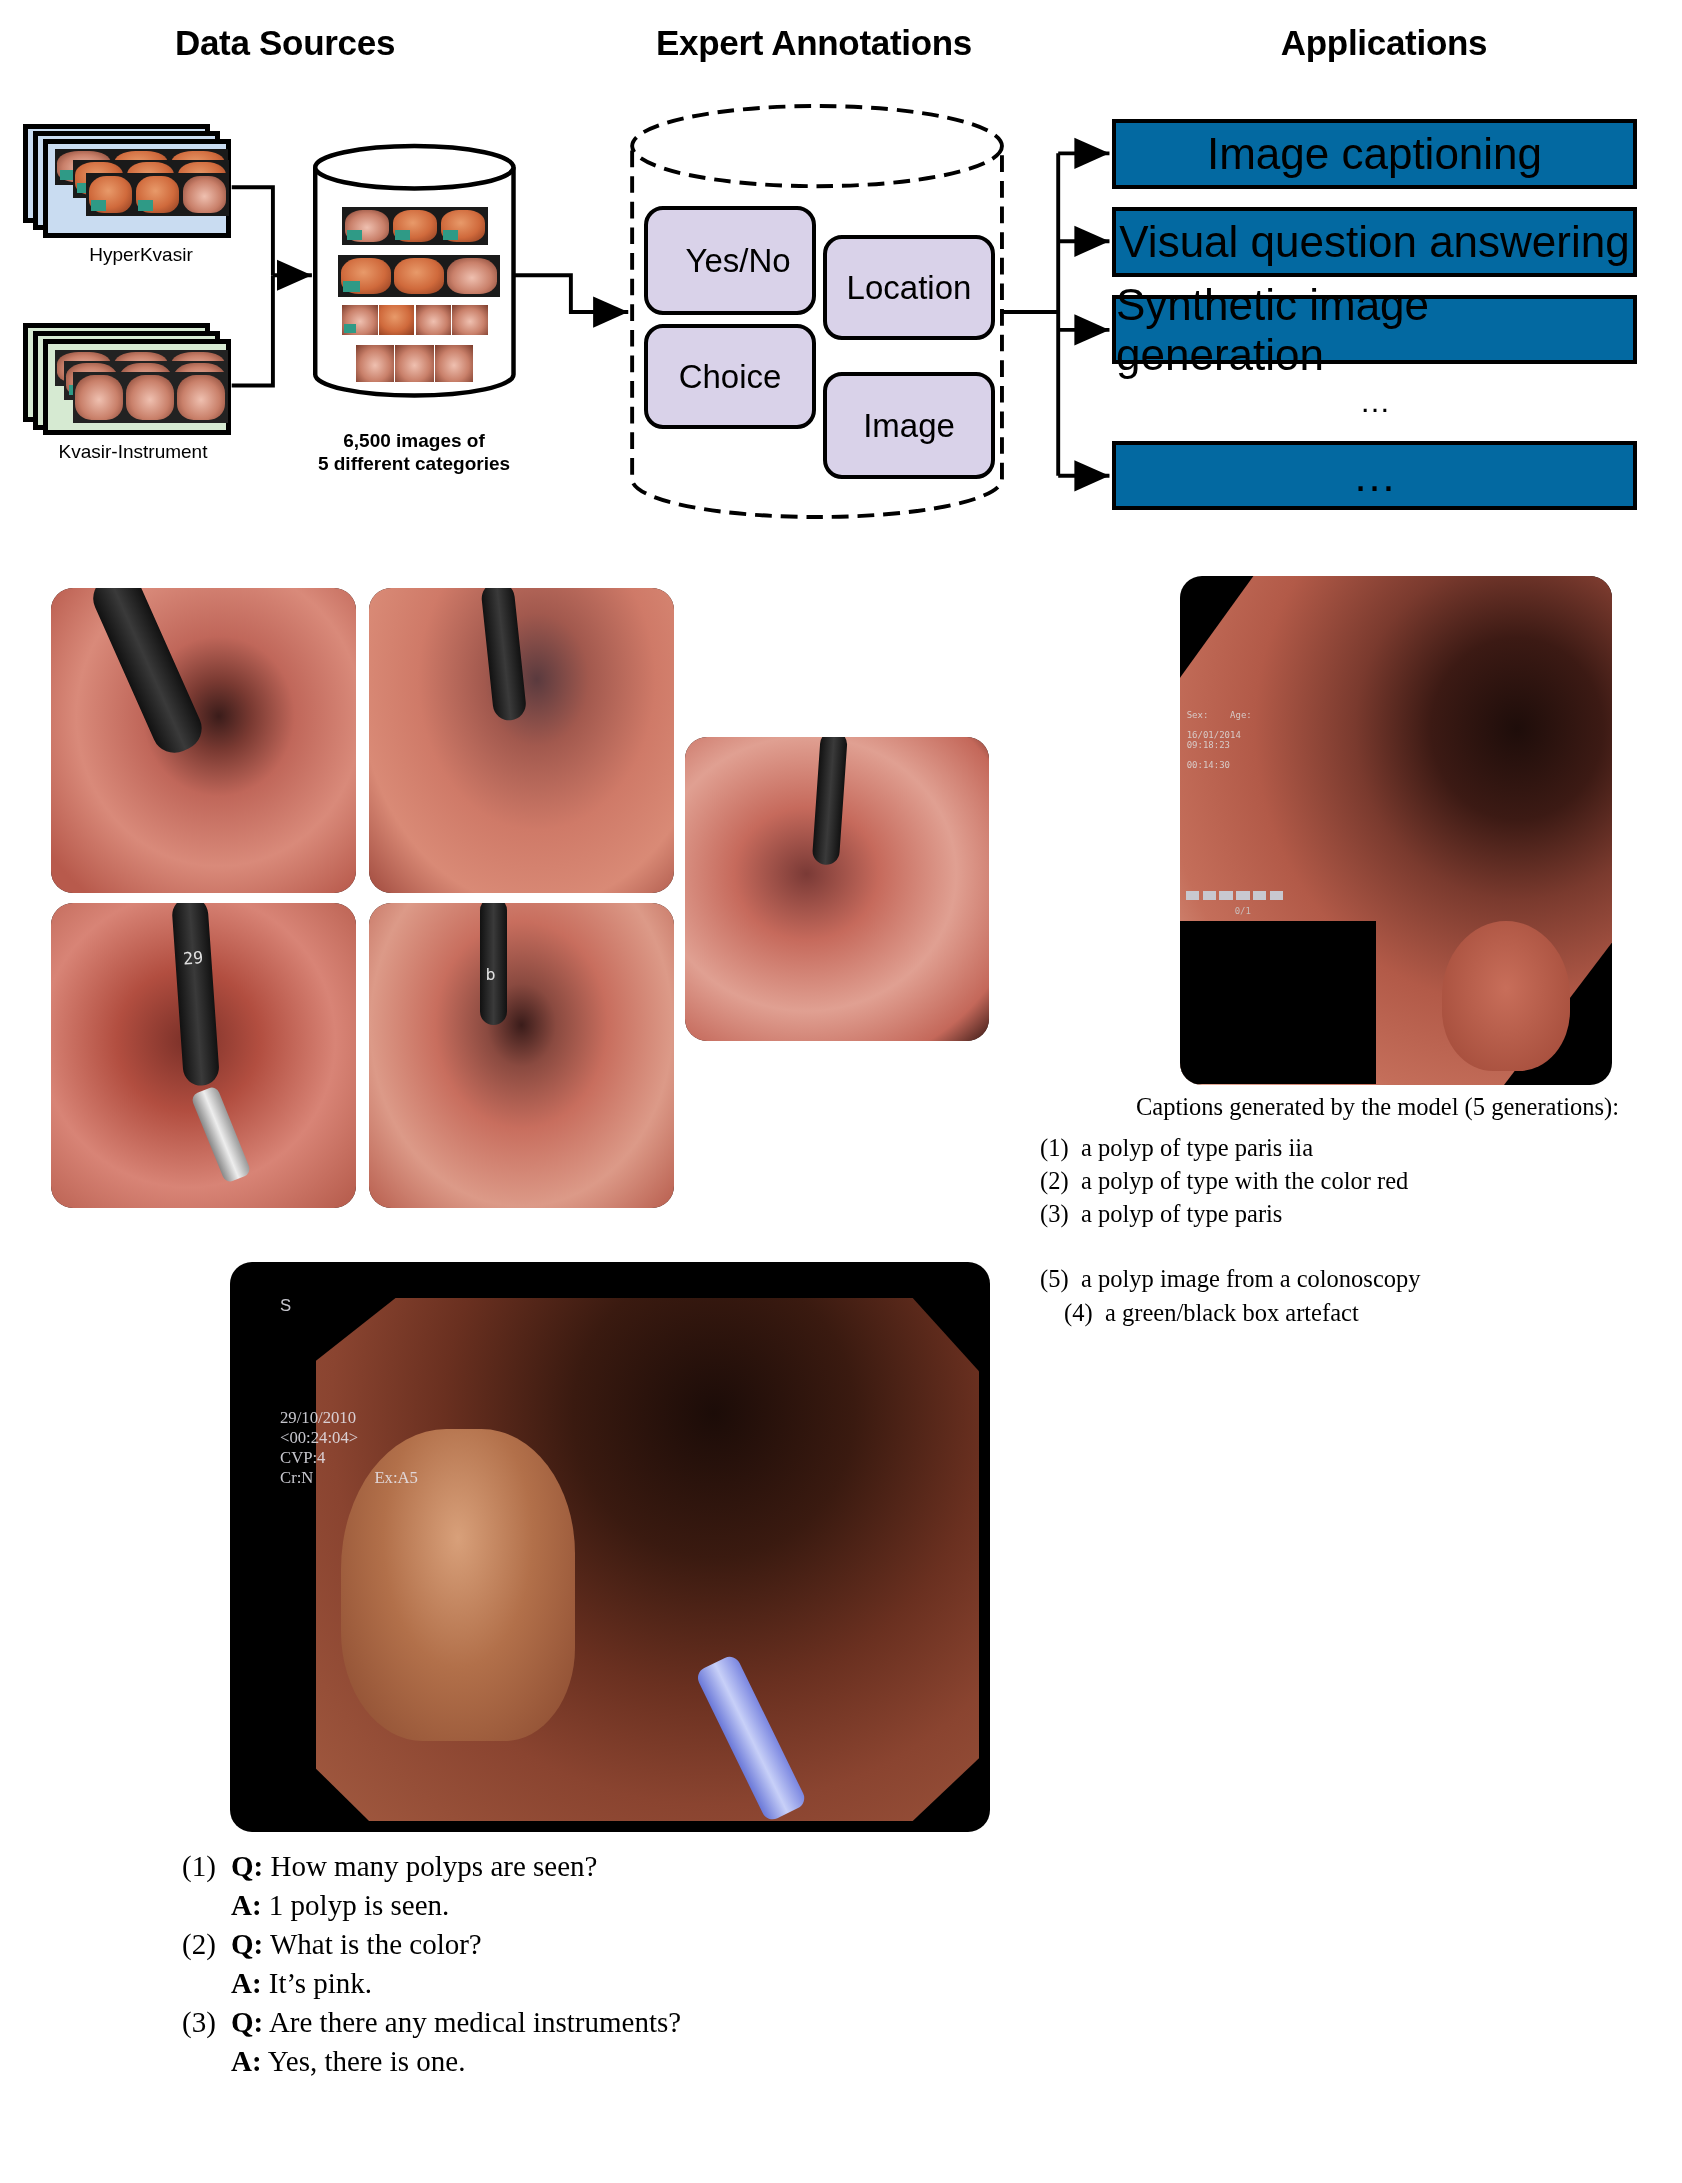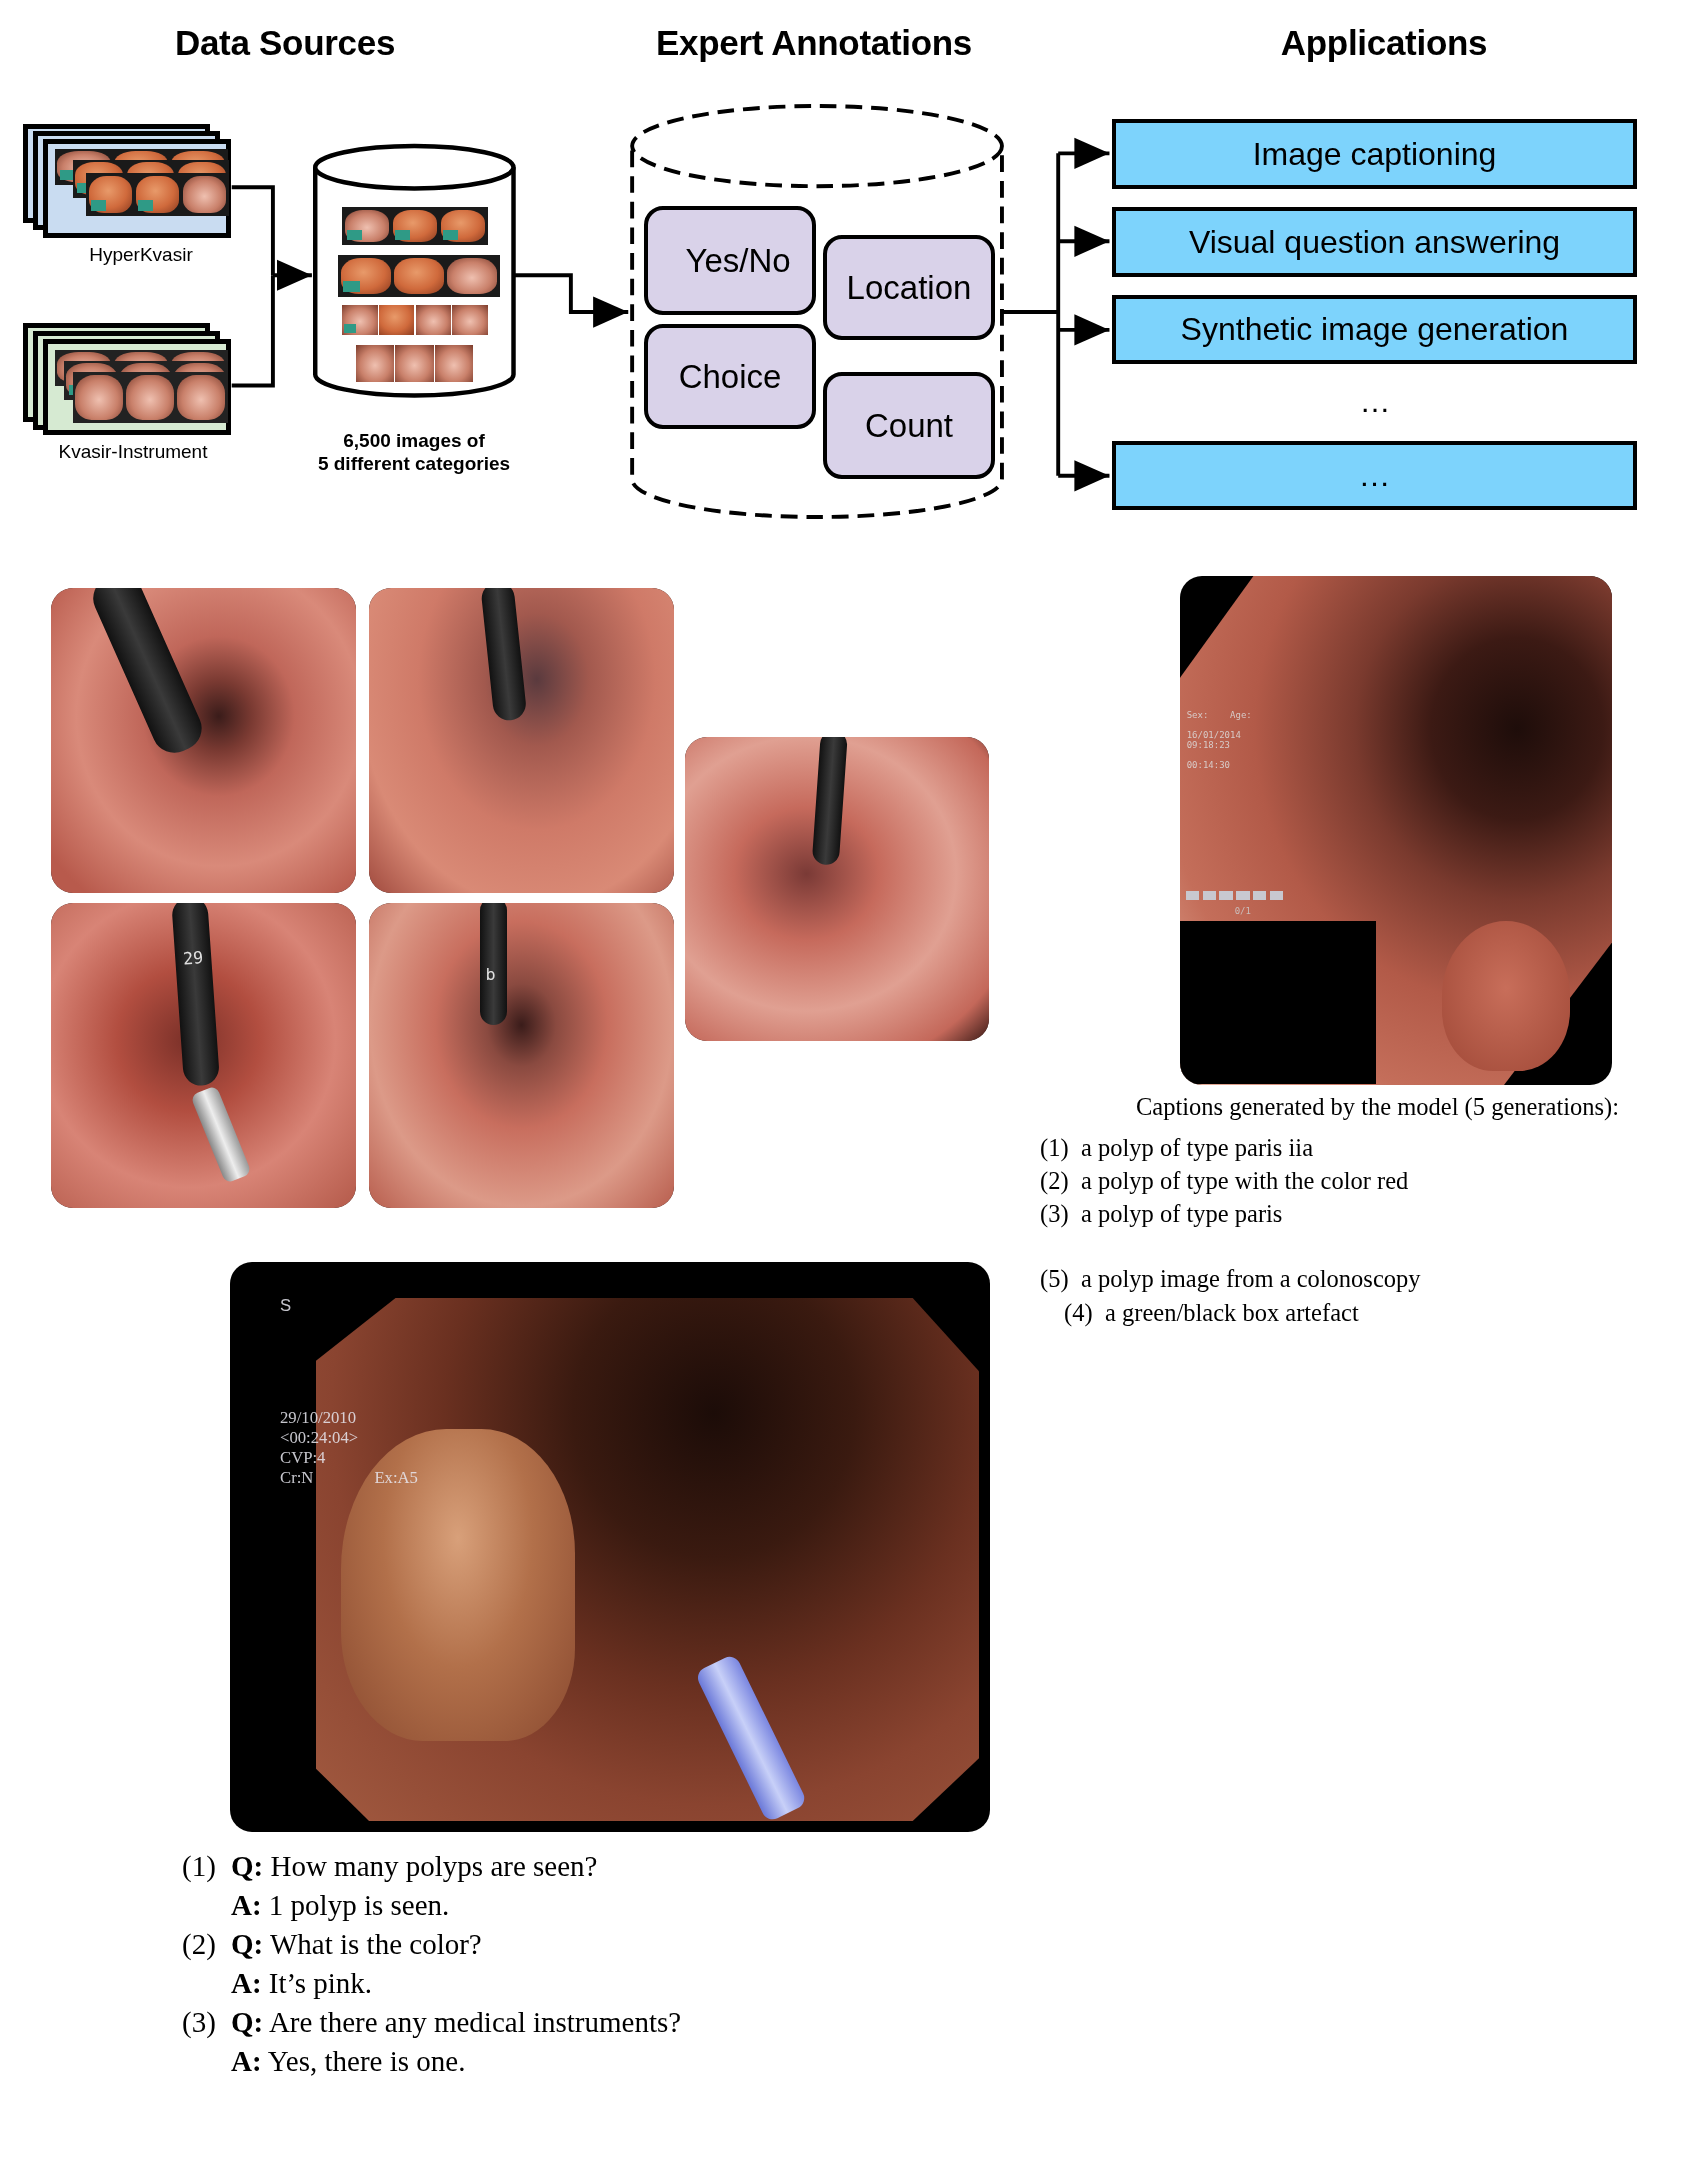--- a/index.html
+++ b/index.html
@@ -10,21 +10,21 @@
   .card { position:absolute; border:5px solid #000; box-sizing:border-box; }
   .card.blue { background:#c9dcf1; }
   .card.green { background:#d6ead2; }
   .strip { position:absolute; background:#1a1a1a; display:flex; gap:3.3px; padding:2.8px; box-sizing:border-box; }
   .thumb { flex:1; border-radius:40% 40% 35% 35%; background:radial-gradient(ellipse at 45% 40%, #e89a6a 0%, #d06a3c 55%, #8a3a1e 100%); position:relative; }
   .thumb.pink { background:radial-gradient(ellipse at 50% 55%, #efc0b0 0%, #c9806a 55%, #7a3a2a 100%); }
   .thumb .tag { position:absolute; left:2.2px; bottom:2.2px; width:34%; height:30%; background:#2f9a86; }
   .src-label { position:absolute; font-size:19px; text-align:center; transform:translateX(-50%); white-space:nowrap; }
   .db-caption { position:absolute; font-size:19px; font-weight:bold; text-align:center; line-height:23.4px; transform:translateX(-50%); white-space:nowrap; }
   .ann-box { position:absolute; background:#d9d2e9; border:4.5px solid #000; border-radius:19px; box-sizing:border-box; display:flex; align-items:center; justify-content:center; font-size:33px; }
-  .app-box { position:absolute; left:1112px; width:525px; background:#7dd3fc; border:4.5px solid #000; box-sizing:border-box; display:flex; align-items:center; justify-content:center; font-size:32px; }
+  .app-box { position:absolute; left:1112px; width:525px; background:#0369a1; border:4.5px solid #000; box-sizing:border-box; display:flex; align-items:center; justify-content:center; font-size:44px; }
   .app-dots { position:absolute; left:1375px; transform:translateX(-50%); font-size:31px; }
   svg.wires { position:absolute; left:0; top:0; }
   
   .endo { position:absolute; overflow:hidden; background:#2a1410;border-radius:22px; }
   .endo .tissue { position:absolute; inset:0; }
   .endo .scope { position:absolute; background:linear-gradient(90deg,#111 0%,#3a3a3a 50%,#111 100%); border-radius:22px; transform-origin:top center; }
   .endo .ovl { position:absolute; color:#e8e8f0; font-family:"DejaVu Sans Mono", monospace; font-size:9px; line-height:10px; opacity:.85; }
   .serif { font-family:"Liberation Serif", "DejaVu Serif", serif; }
   .cap-title { position:absolute; left:1136px; top:1093px; font-size:24.5px; white-space:nowrap; }
   .cap-item { position:absolute; left:1040px; font-size:24.5px; white-space:nowrap; }
@@ -161,21 +161,21 @@
   </div>
 </div>
 <div class="db-caption" style="left:414px;top:429px;">
   <div>6,500 images of</div>
   <div>5 different categories</div>
 </div>
 
 <div class="ann-box" style="left:644px;top:206px;width:172px;height:109px;padding-left:16px;">Yes/No</div>
 <div class="ann-box" style="left:823px;top:235px;width:172px;height:105px;">Location</div>
 <div class="ann-box" style="left:644px;top:324px;width:172px;height:105px;">Choice</div>
-<div class="ann-box" style="left:823px;top:372px;width:172px;height:107px;">Count</div>
+<div class="ann-box" style="left:823px;top:372px;width:172px;height:107px;">Image</div>
 
 <div class="app-box" style="top:119px;height:70px;">Image captioning</div>
 <div class="app-box" style="top:207px;height:70px;">Visual question answering</div>
 <div class="app-box" style="top:295px;height:69px;">Synthetic image generation</div>
 <div class="app-dots" style="top:384px;">…</div>
 <div class="app-box" style="top:441px;height:69px;">…</div>
 
 <div>
   <div class="endo" style="left:51px;top:588px;width:305px;height:305px;">
     <div class="tissue" style="background:radial-gradient(ellipse at 55% 42%, #3a1c1a 0%, #7a3a32 14%, #c0675a 32%, #d98a7a 60%, #b85a4c 90%);"></div>

